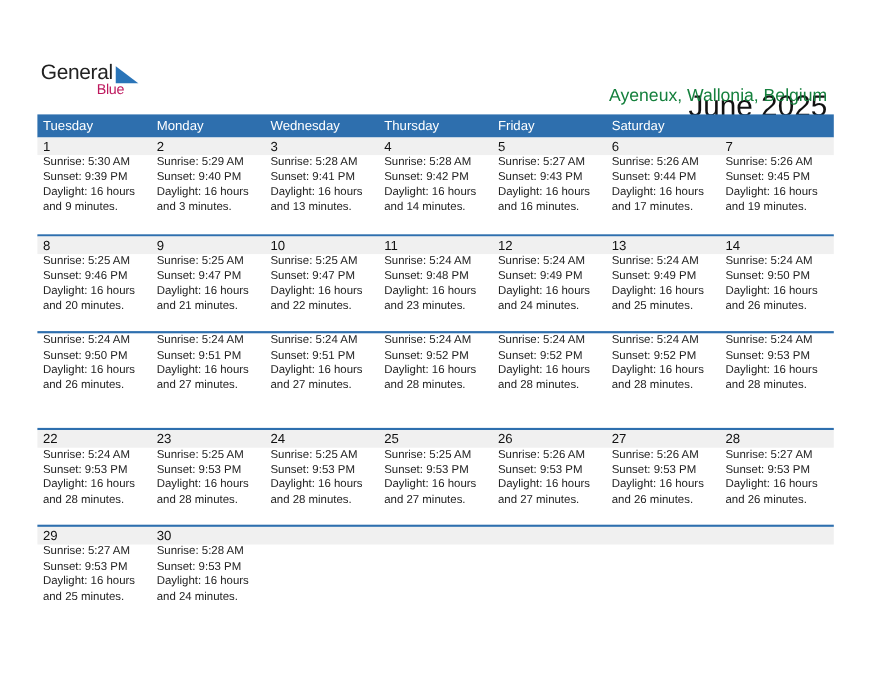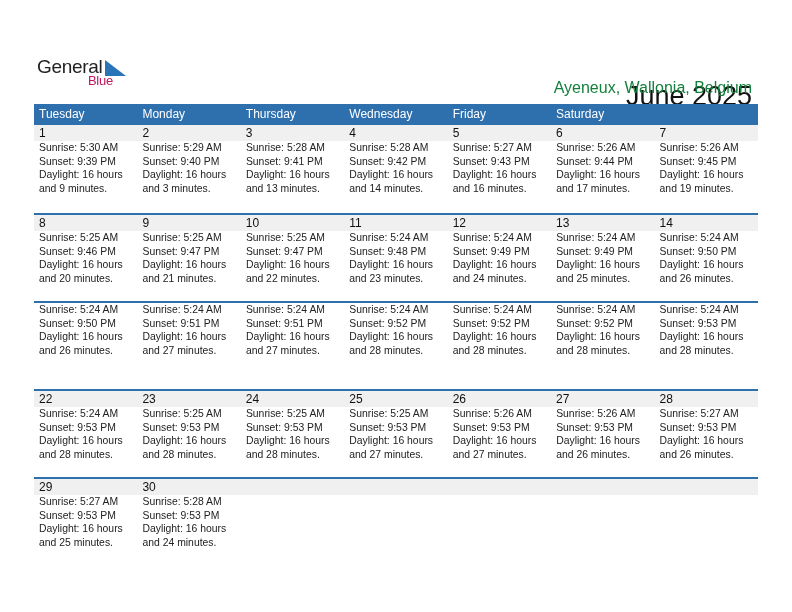--- a/index.html
+++ b/index.html
@@ -11,21 +11,21 @@
   .logo svg { position: absolute; left: 68px; top: 4px; }
   .title { position: absolute; right: 40px; top: 38px; font-size: 27px; color: #111; margin-top: 43px; }
   .subtitle { position: absolute; right: 40px; top: 79px; font-size: 16px; color: #15803d; }
   .cal { position: absolute; left: 34px; top: 104px; width: 724px; }
   .head { display: flex; background: #2e6fae; height: 21px; }
   .head div { width: 103.43px; color: #fff; font-size: 12px; line-height: 21px; padding-left: 5px; box-sizing: border-box; }
   .week { border-top: 2px solid #2e6fae; height: 88px; box-sizing: border-box; }
   .week.first { border-top: none; }
   .daynums { display: flex; background: #f0f0f0; height: 16px; }
   .daynums div { width: 103.43px; font-size: 12px; line-height: 16px; padding-left: 5px; box-sizing: border-box; color: #111; }
-  .details { display: flex; justify-content: flex-end; }
+  .details { display: flex; }
   .cell { width: 103.43px; padding-left: 5px; box-sizing: border-box; font-size: 10.4px; line-height: 13.6px; color: #222; }
   .cell div { white-space: nowrap; }
 </style>
 </head>
 <body>
 
 <div class="logo">
   <span class="general">General</span>
   <svg width="22" height="16" viewBox="0 0 22 16">
     <polygon points="0,0 0,16 21,16" fill="#2a74b8"></polygon>
@@ -33,22 +33,22 @@
   <span class="blue">Blue</span>
 </div>
 
 <div class="title">June 2025</div>
 <div class="subtitle">Ayeneux, Wallonia, Belgium</div>
 
 <div class="cal">
   <div class="head">
     <div>Tuesday</div>
     <div>Monday</div>
+    <div>Wednesday</div>
     <div>Thursday</div>
-    <div>Wednesday</div>
     <div>Friday</div>
     <div>Saturday</div>
   </div>
   <div id="weeks">
       <div class="week first">
         <div class="daynums">
           <div>1</div>
           <div>2</div>
           <div>3</div>
           <div>4</div>

